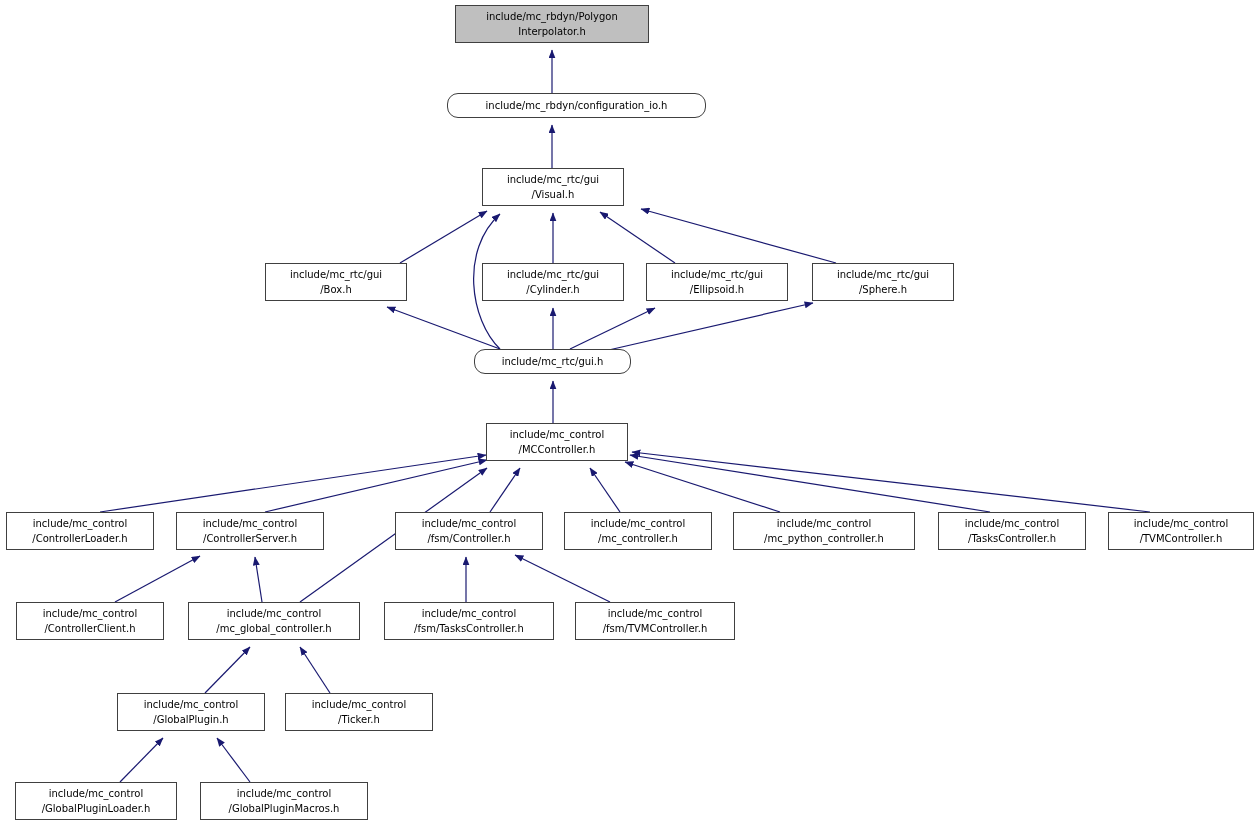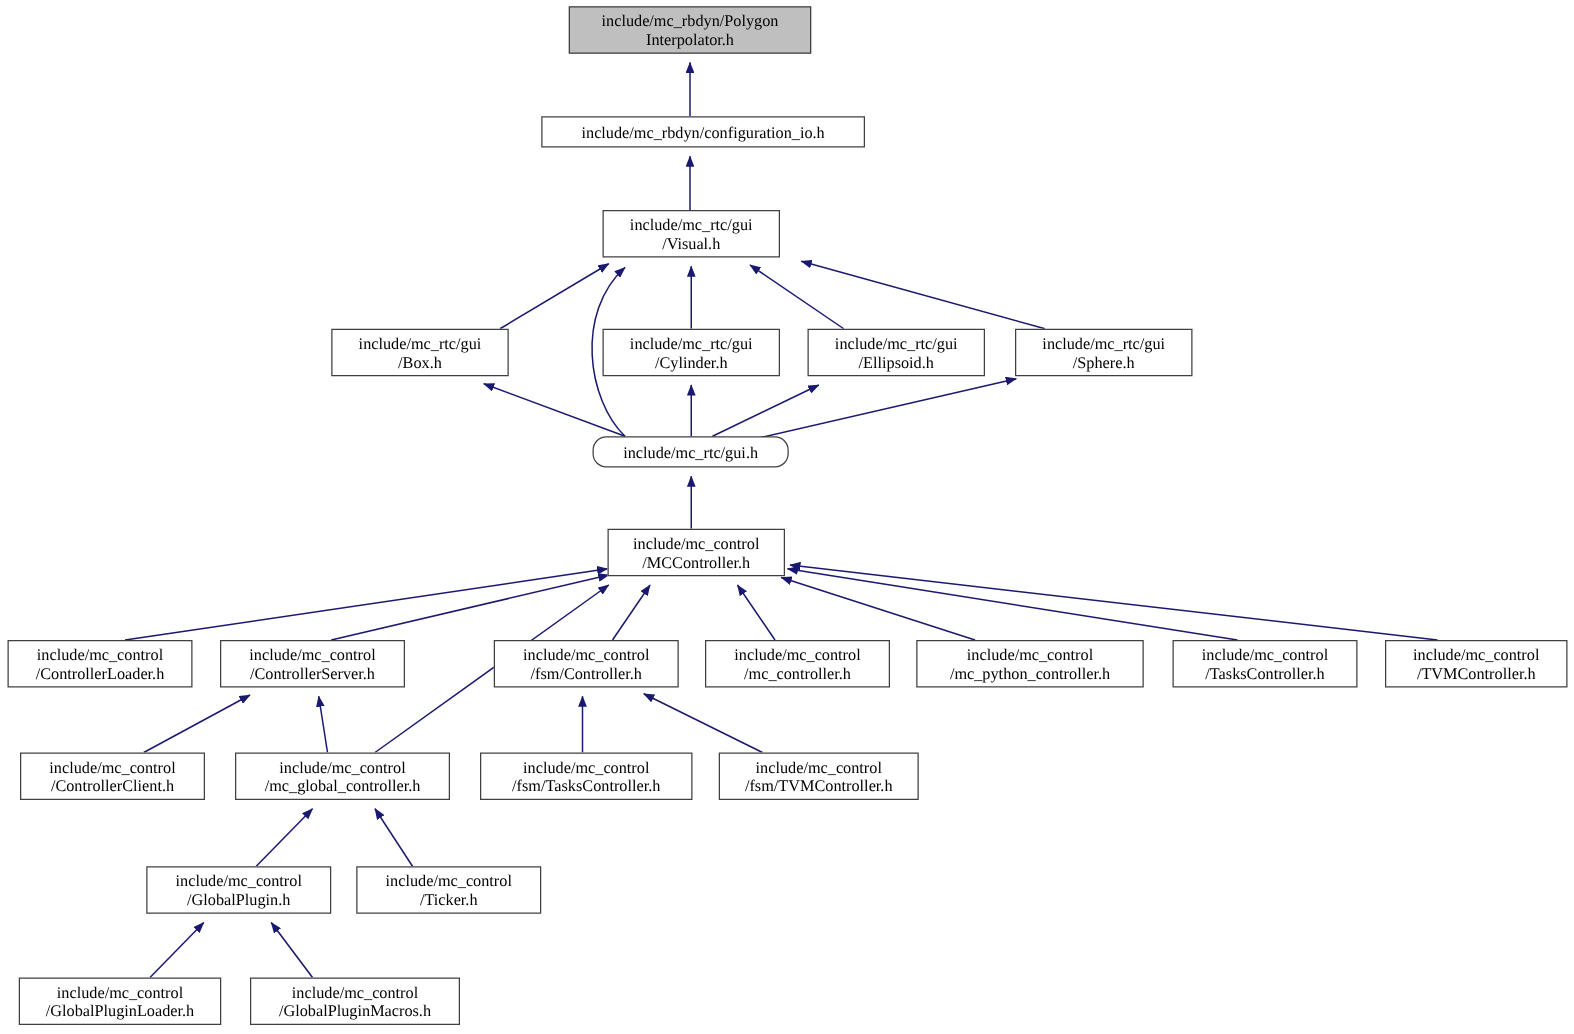--- a/index.html
+++ b/index.html
@@ -26,26 +26,25 @@
   .node {
     position: absolute;
     box-sizing: border-box;
     border: 1px solid #404040;
     background: #ffffff;
     color: #000000;
     display: flex;
     align-items: center;
     justify-content: center;
     text-align: center;
-    font-size: 13px;
+    font-size: 10px;
     line-height: 15px;
     letter-spacing: 0px;
     white-space: pre-line;
     z-index: 2;
-    font-family: Liberation Serif, serif;
   }
   .node.highlight {
     background: #bfbfbf;
     border: 1px solid #404040;
   }
   .node .label {
     display: block;
     padding: 0 4px;
     white-space: pre-line;
   }
@@ -87,21 +86,21 @@
         <path d="M610,602 L515,555" fill="none" stroke="#191970" stroke-width="1.2" marker-end="url(#arrowhead)"></path>
         <path d="M205,693 L250,647" fill="none" stroke="#191970" stroke-width="1.2" marker-end="url(#arrowhead)"></path>
         <path d="M330,693 L300,647" fill="none" stroke="#191970" stroke-width="1.2" marker-end="url(#arrowhead)"></path>
         <path d="M120,782 L163,738" fill="none" stroke="#191970" stroke-width="1.2" marker-end="url(#arrowhead)"></path>
         <path d="M250,782 L217,738" fill="none" stroke="#191970" stroke-width="1.2" marker-end="url(#arrowhead)"></path>
       </g>
   </svg>
   <div id="nodes">
       <div class="node highlight" style="left: 455px; top: 5px; width: 194px; height: 38px;"><span class="label">include/mc_rbdyn/Polygon
 Interpolator.h</span></div>
-      <div class="node" style="left: 433px; top: 93px; width: 259px; height: 25px;"><span class="label">include/mc_rbdyn/configuration_io.h</span></div>
+      <div class="node" style="left: 447px; top: 93px; width: 259px; height: 25px; border-radius: 11px;"><span class="label">include/mc_rbdyn/configuration_io.h</span></div>
       <div class="node" style="left: 482px; top: 168px; width: 142px; height: 38px;"><span class="label">include/mc_rtc/gui
 /Visual.h</span></div>
       <div class="node" style="left: 265px; top: 263px; width: 142px; height: 38px;"><span class="label">include/mc_rtc/gui
 /Box.h</span></div>
       <div class="node" style="left: 482px; top: 263px; width: 142px; height: 38px;"><span class="label">include/mc_rtc/gui
 /Cylinder.h</span></div>
       <div class="node" style="left: 646px; top: 263px; width: 142px; height: 38px;"><span class="label">include/mc_rtc/gui
 /Ellipsoid.h</span></div>
       <div class="node" style="left: 812px; top: 263px; width: 142px; height: 38px;"><span class="label">include/mc_rtc/gui
 /Sphere.h</span></div>

